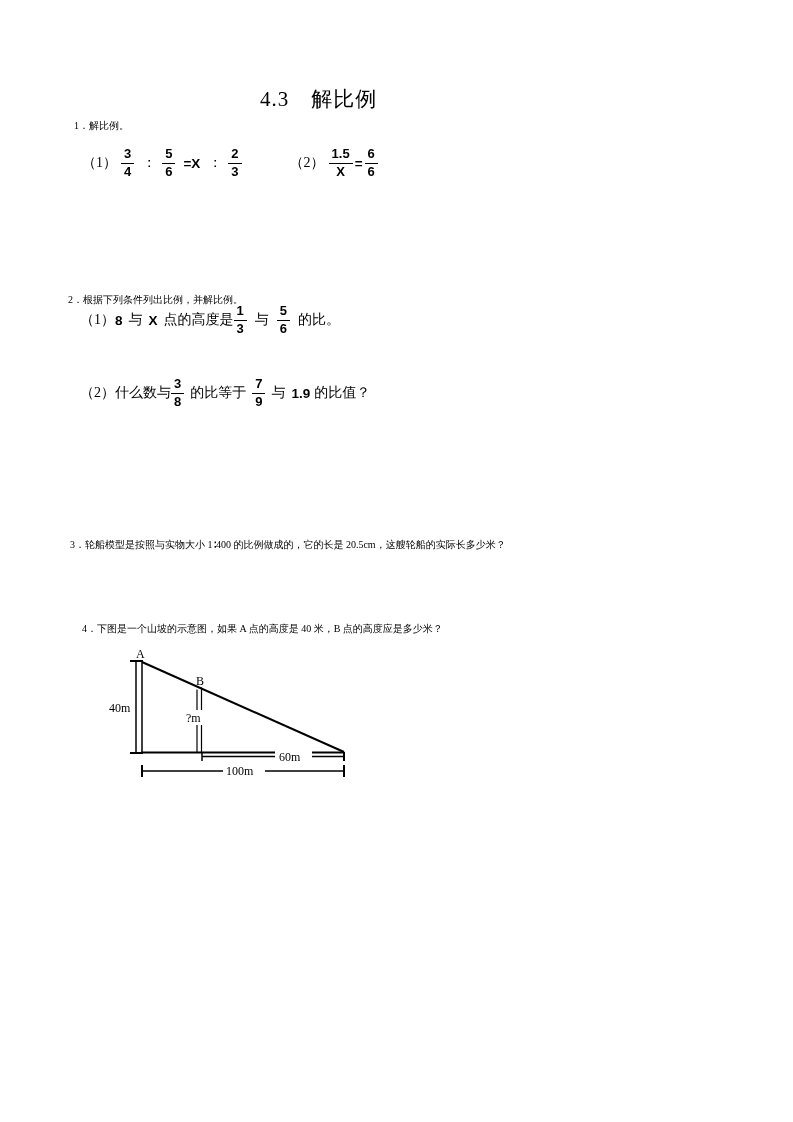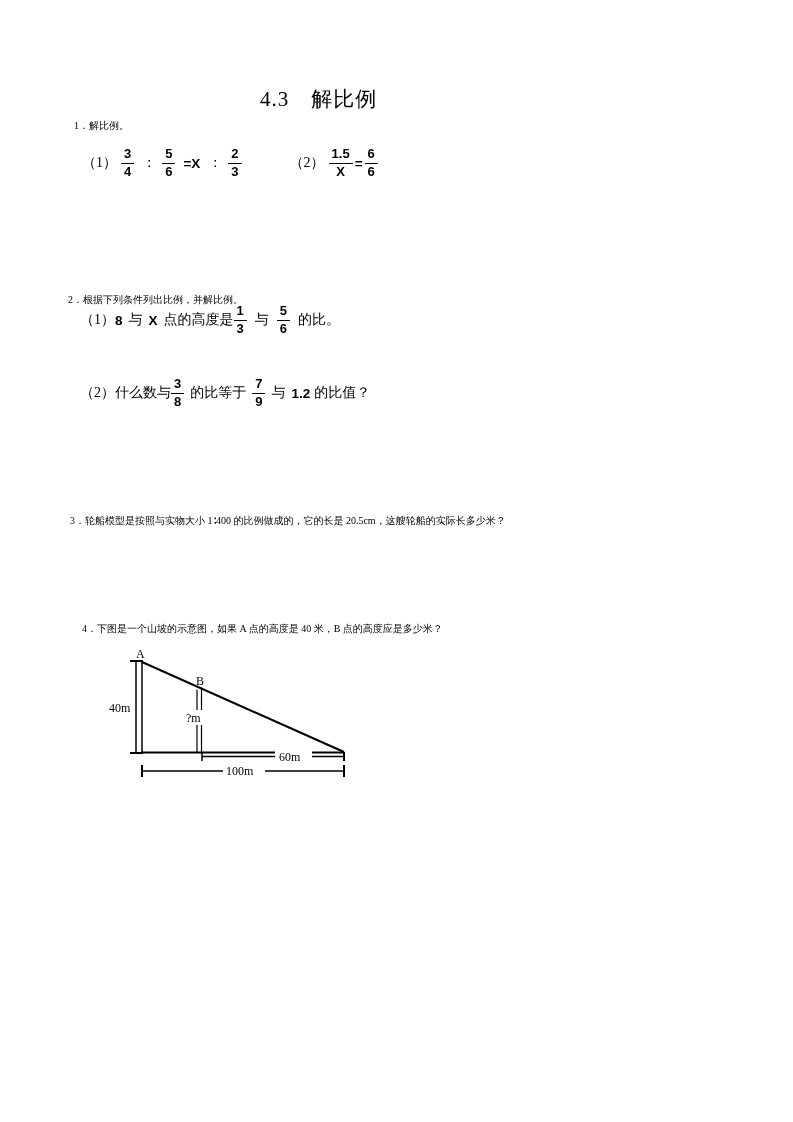--- a/index.html
+++ b/index.html
@@ -92,25 +92,25 @@
     <span class="frac">
       <span class="num">3</span>
       <span class="den">8</span>
     </span>
     <span class="t mx6">的比等于</span>
     <span class="frac">
       <span class="num">7</span>
       <span class="den">9</span>
     </span>
     <span class="t mx6">与</span>
-    <span class="sn">1.2</span>
+    <span class="sn">1.9</span>
     <span class="t ml4">的比值？</span>
   </div>
 
-  <div class="heading" style="left:70px; top:514px;text-align:right;">3．轮船模型是按照与实物大小 1∶400 的比例做成的，它的长是 20.5cm，这艘轮船的实际长多少米？</div>
+  <div class="heading" style="left:70px; top:538px;text-align:right;">3．轮船模型是按照与实物大小 1∶400 的比例做成的，它的长是 20.5cm，这艘轮船的实际长多少米？</div>
 
   <div class="heading" style="left:82px; top:622px;">4．下图是一个山坡的示意图，如果 A 点的高度是 40 米，B 点的高度应是多少米？</div>
 
   <svg style="position:absolute; left:105px; top:640px;" width="260" height="148" viewBox="0 0 260 148">
 
     <line x1="31" y1="21" x2="31" y2="113" stroke="#000" stroke-width="1.5"></line>
     <line x1="25" y1="21" x2="38" y2="21" stroke="#000" stroke-width="2"></line>
     <line x1="25" y1="113" x2="38" y2="113" stroke="#000" stroke-width="2"></line>
 
     <line x1="37" y1="22" x2="37" y2="113" stroke="#000" stroke-width="1.5"></line>

